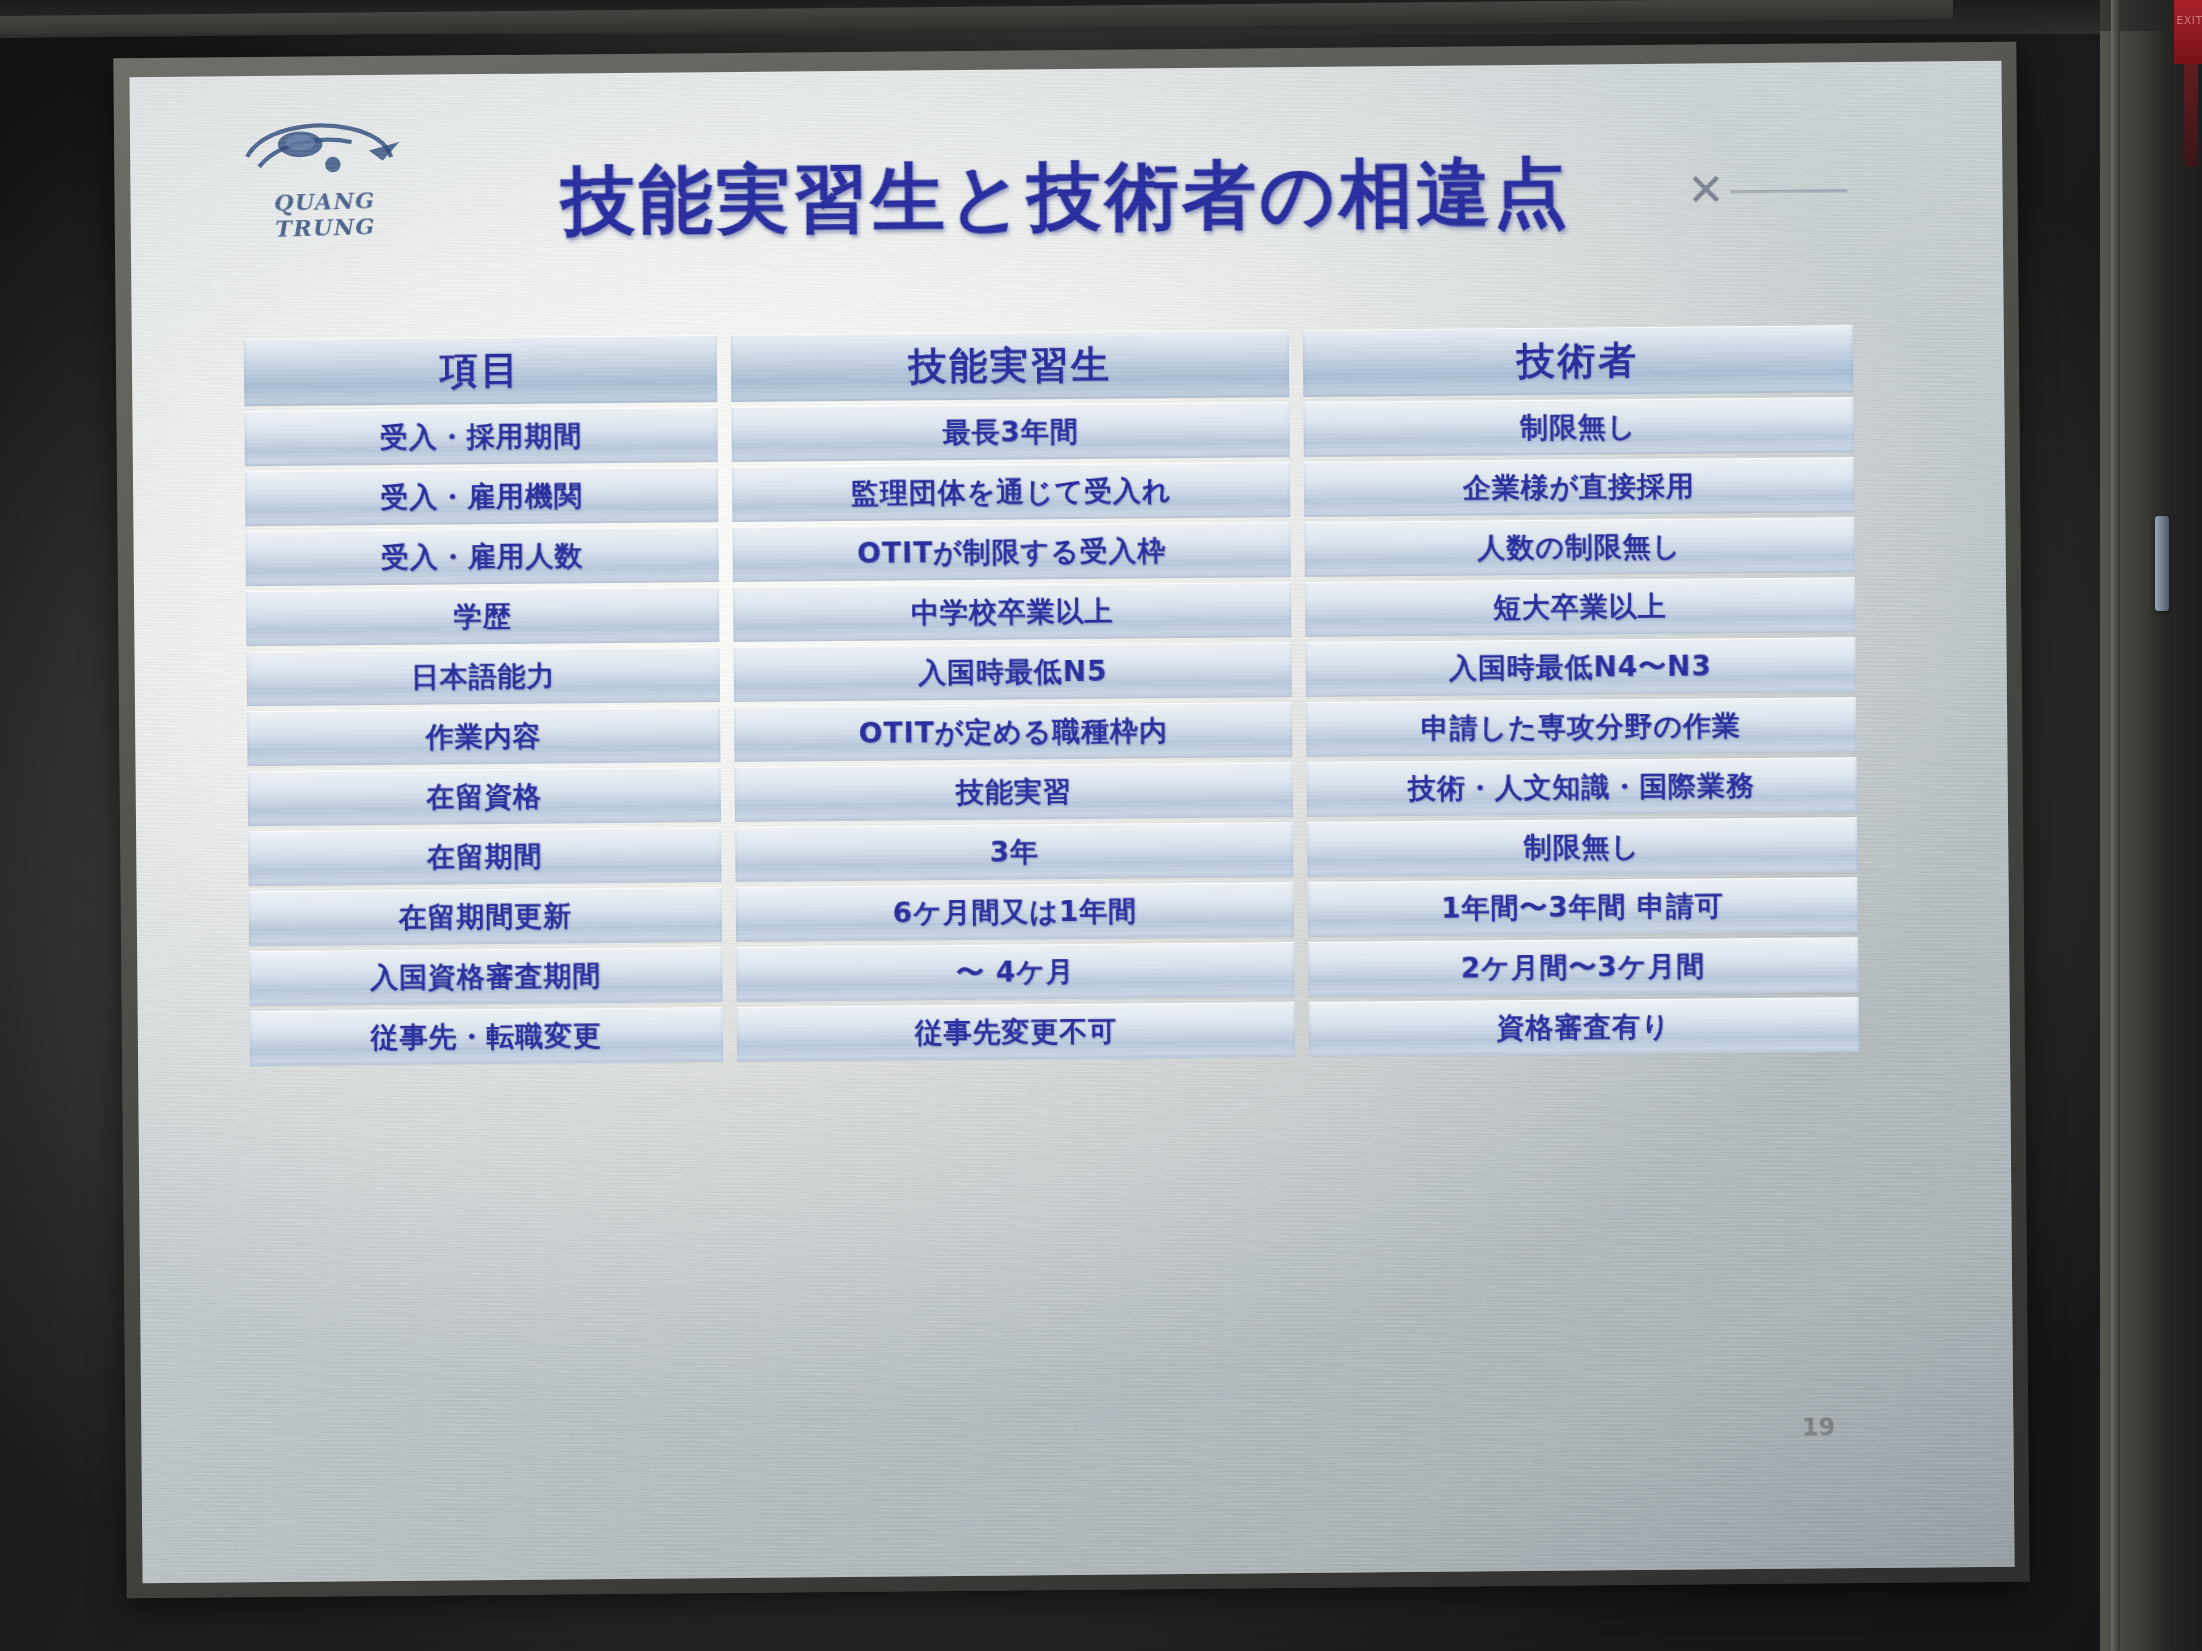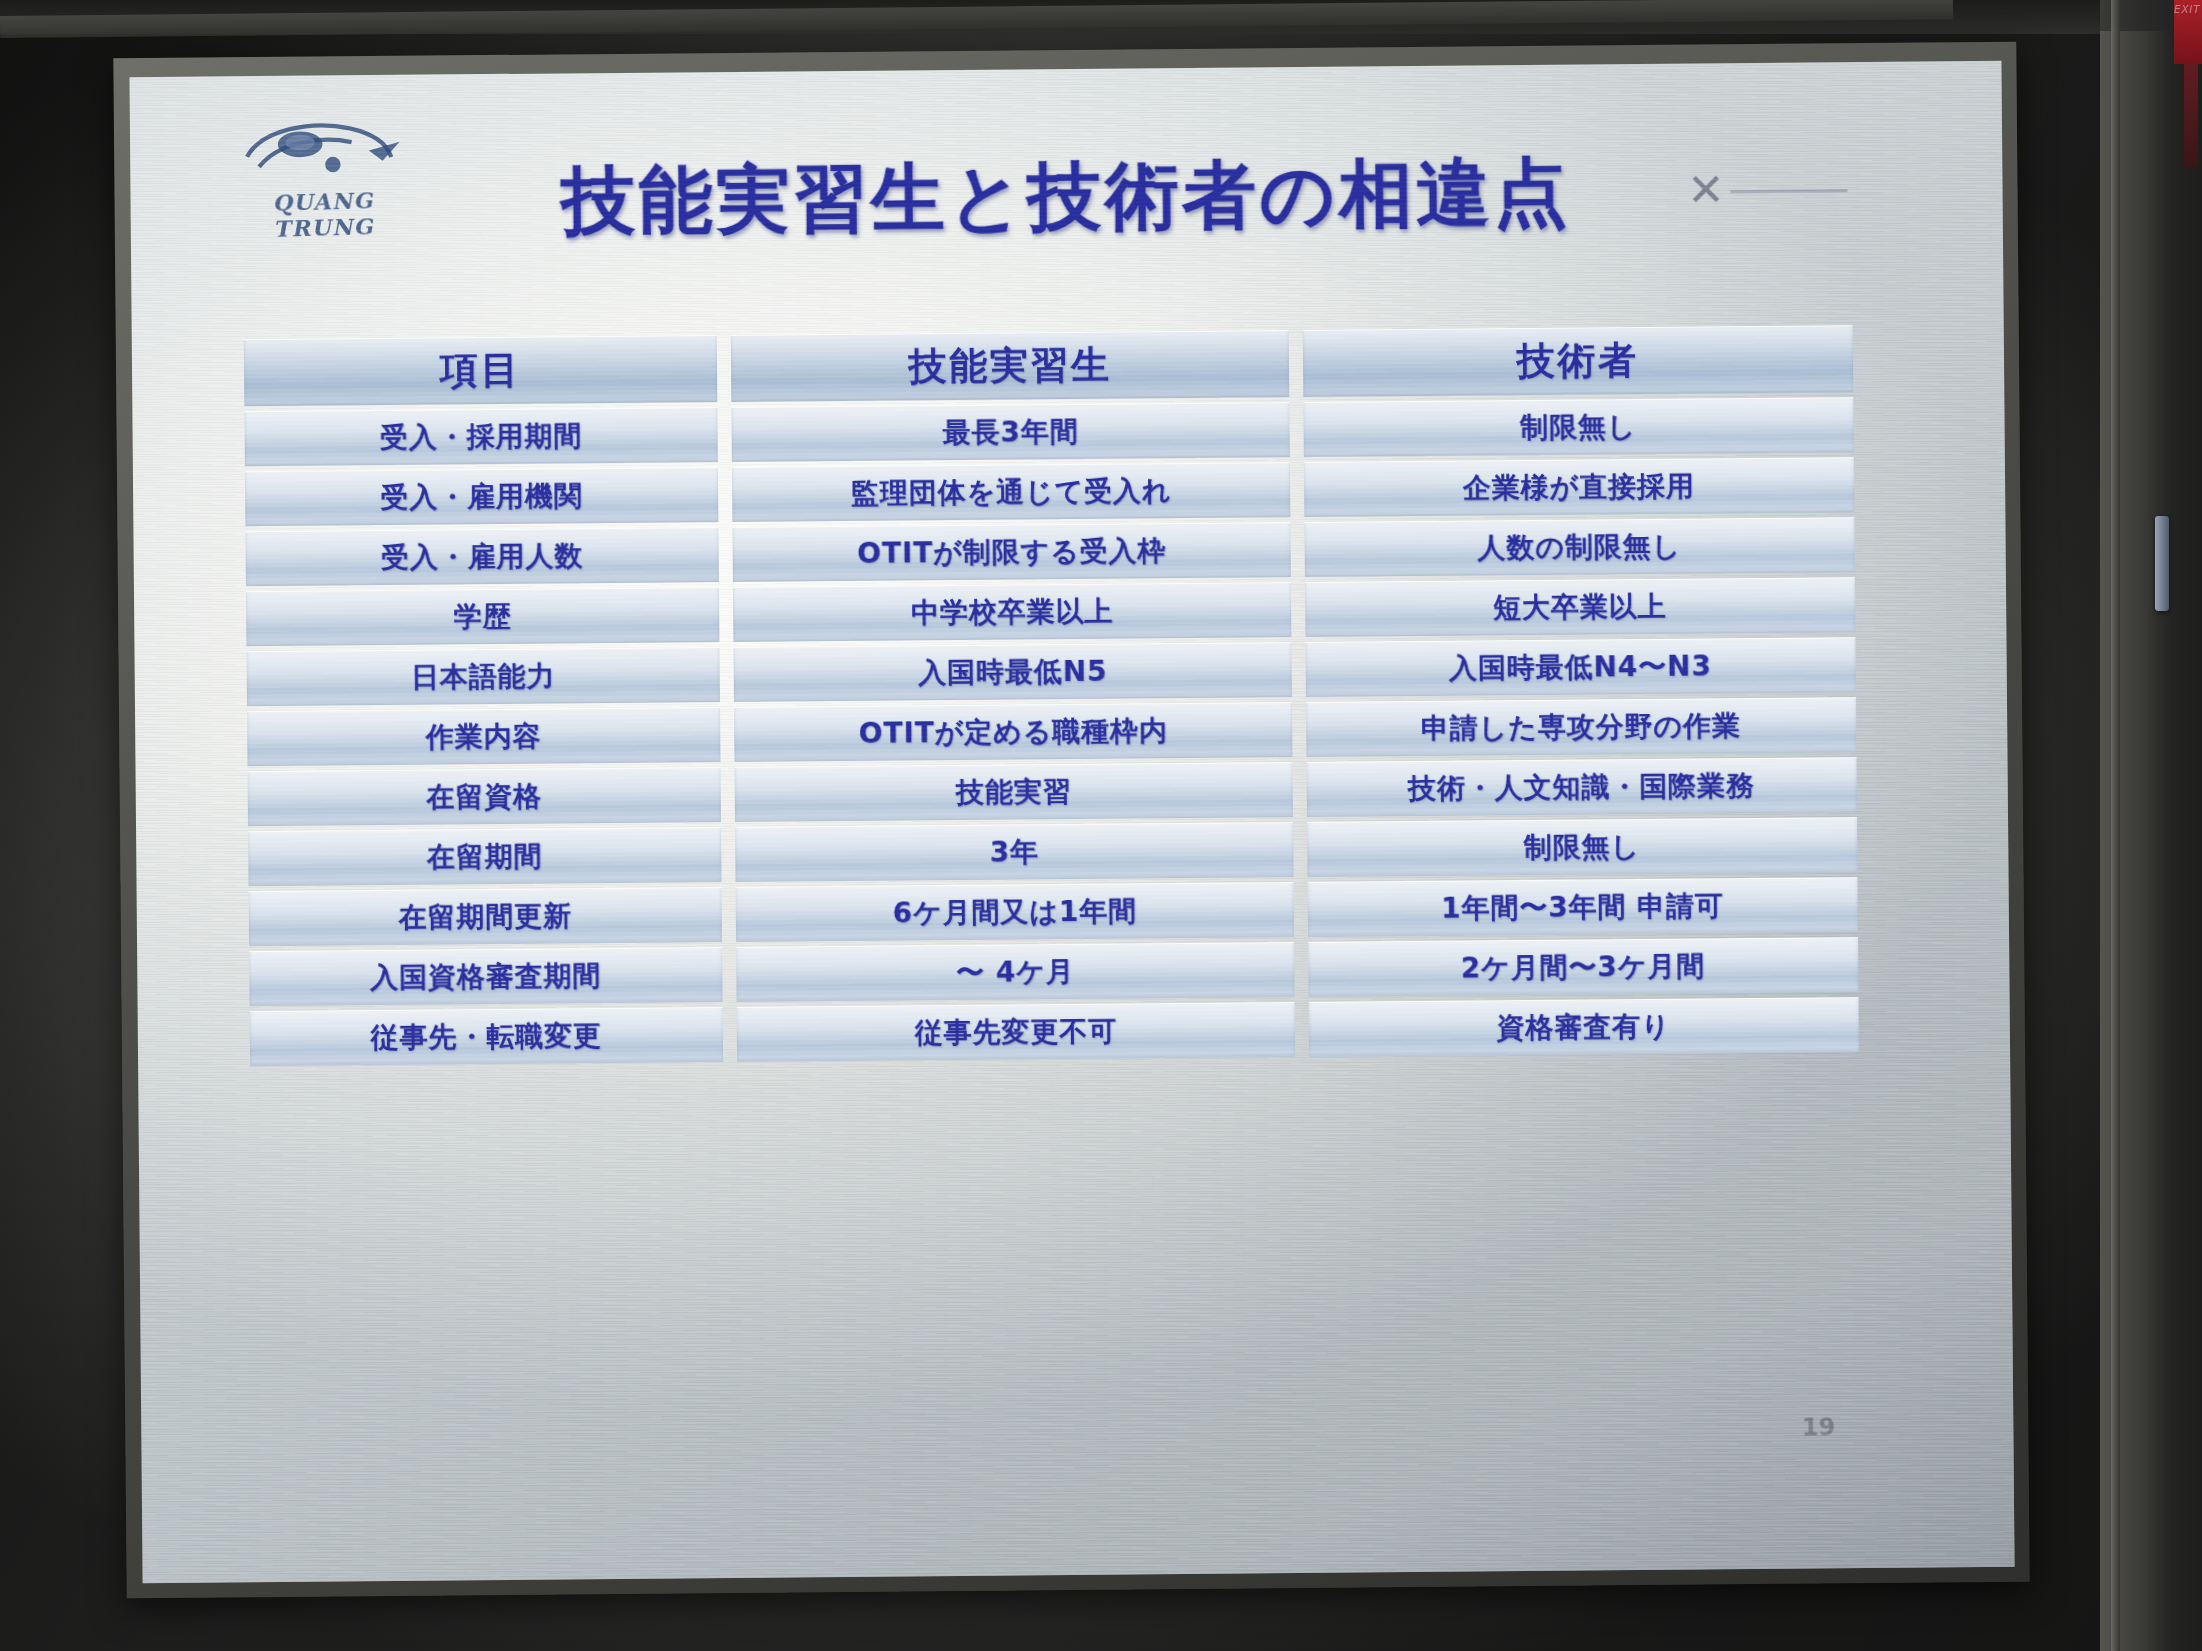--- a/index.html
+++ b/index.html
@@ -50,21 +50,21 @@
     background:linear-gradient(90deg,#9aa6b8,#4f5b6b);
     border-radius:3.4px; box-shadow:0 1.7px 5.2px rgba(0,0,0,.5);
   }
   .exit-sign {
     position:absolute; right:0px; top:0px; width:29px; height:64px;
     background: linear-gradient(180deg,#b7202b,#7e1119);
     opacity:.92;
   }
   .exit-sign span{
     display:block; color:#f3d9d9; font-size:10.3px; letter-spacing:0.9px;
-    transform: rotate(0deg); text-align:left; padding-top:3px; opacity:.55;font-style:italic;
+    transform: rotate(0deg); text-align:right; padding-top:14px; opacity:.55;
   }
   .red-strip{
     position:absolute; right:5.2px; top:64px; width:13.8px; height:103px;
     background:linear-gradient(180deg,#8d1b22,#4a0f13); opacity:.6;
   }
 
   
   .screen-wrap {
     position:absolute; left:120px; top:50px; width:1903px; height:1540px;
     transform: rotate(-0.5deg);

